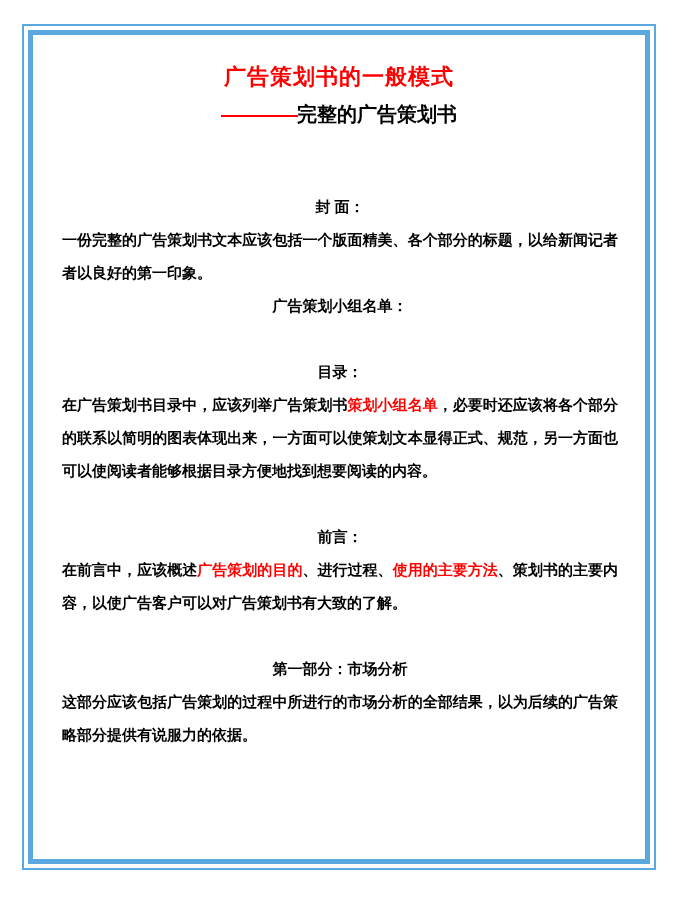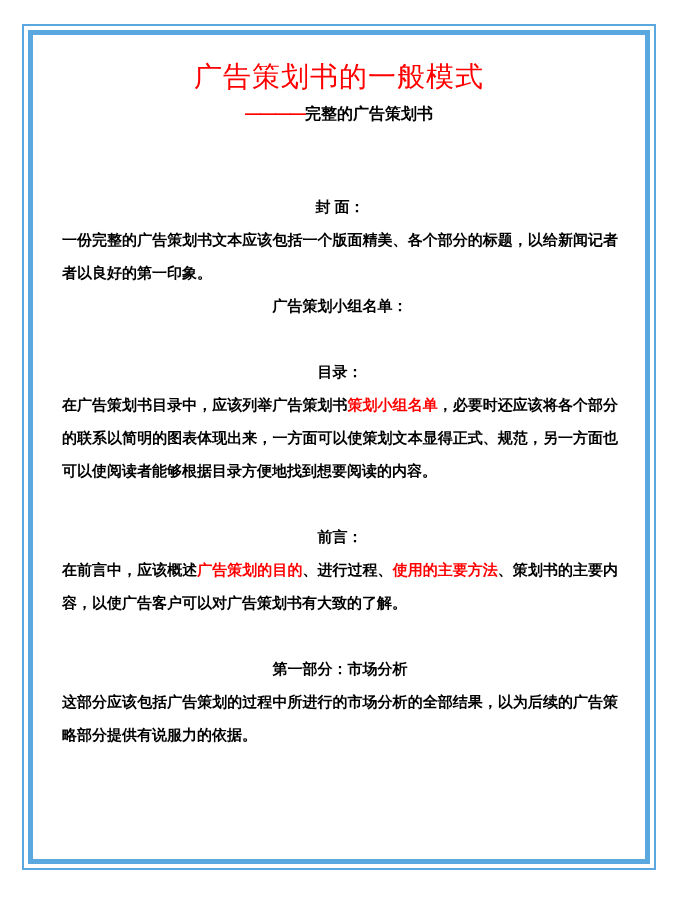--- a/index.html
+++ b/index.html
@@ -39,30 +39,30 @@
   .content {
     position: absolute;
     left: 36px;
     top: 38px;
     right: 36px;
     bottom: 42px;
     overflow: hidden;
   }
   .doc-title {
     margin: 24px 0 0 0;
-    font-size: 28px;
+    font-size: 22px;
     line-height: 30px;
-    font-weight: normal;
+    font-weight: bold;
     color: var(--red);
     text-align: center;
     letter-spacing: 1px;
   }
   .doc-subtitle {
     margin-top: 10px;
-    font-size: 16px;
+    font-size: 20px;
     line-height: 24px;
     font-weight: bold;
     text-align: center;
     color: #000000;
   }
   .doc-subtitle .dash {
     color: var(--red);
     letter-spacing: -1px;
   }
   .doc-body {

